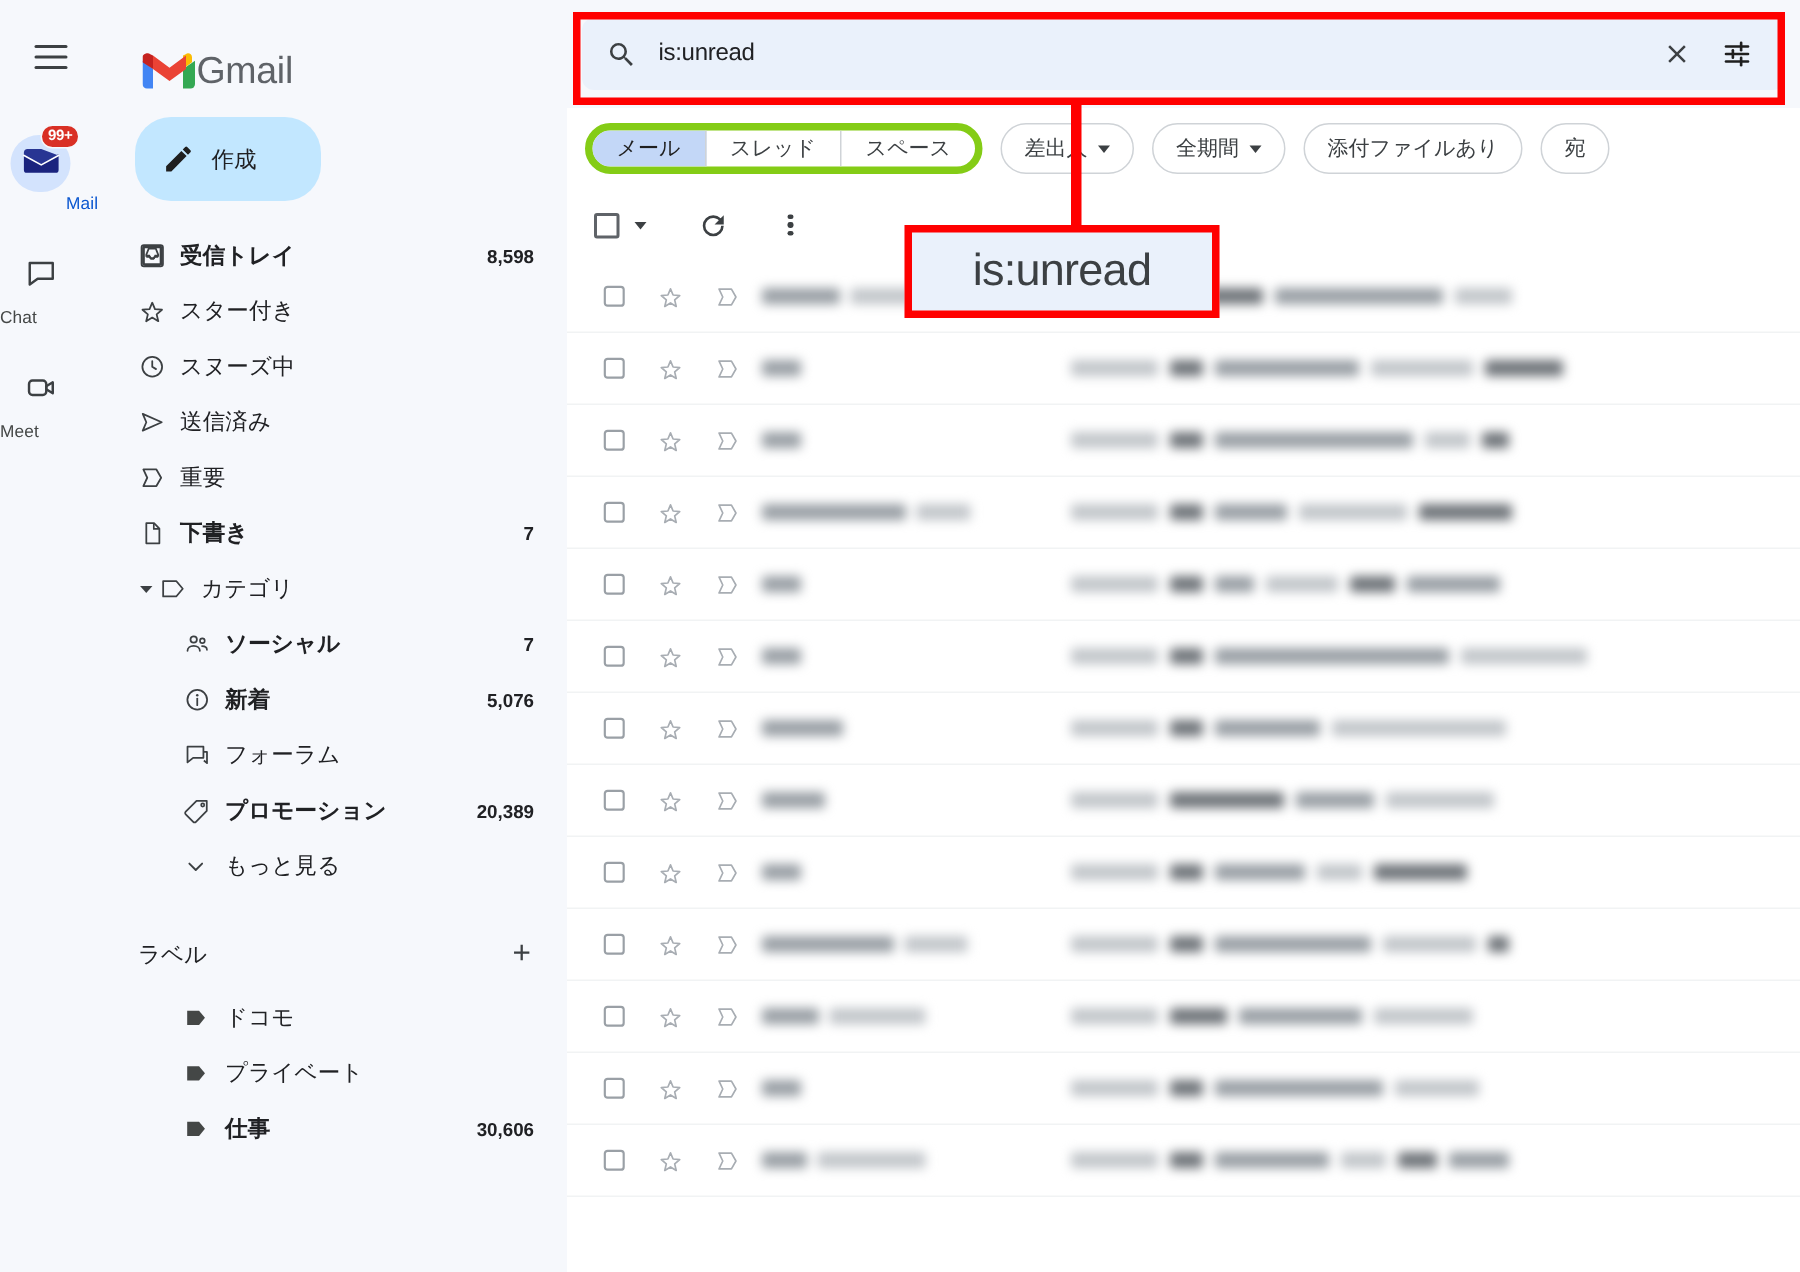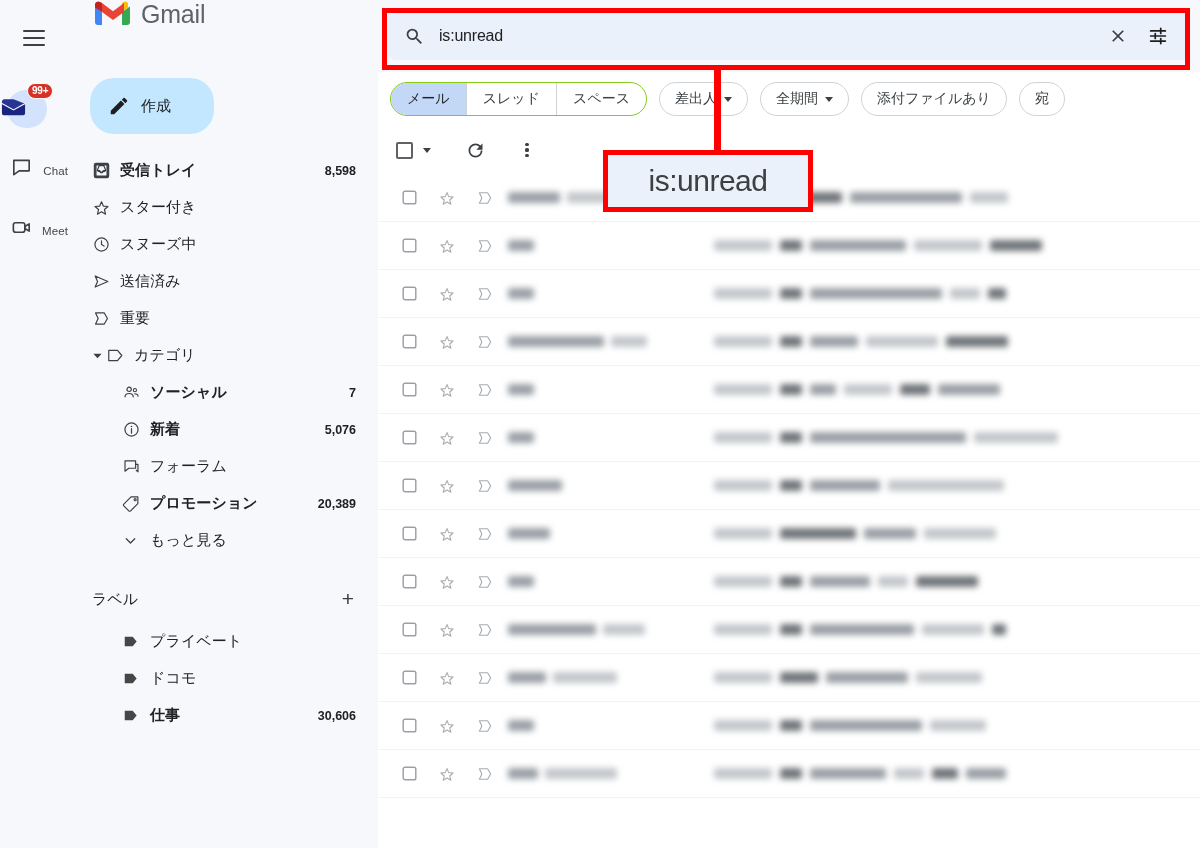--- a/index.html
+++ b/index.html
@@ -11,36 +11,36 @@
   #app { position: relative; width: 1200px; height: 848px; display: flex; background: #f6f8fc; }
 
   
   .rail { width: 68px; height: 848px; background: #f6f8fc; flex: 0 0 68px;
           display: flex; flex-direction: column; align-items: center; }
   .hamburger { width: 48px; height: 48px; margin-top: 14px; display: flex;
                flex-direction: column; align-items: center; justify-content: center; gap: 5px; cursor: pointer; }
   .hamburger i { display: block; width: 22px; height: 2px; background: #3c4043; border-radius: 1px; }
 
   .rail-apps { margin-top: 30px; display: flex; flex-direction: column; align-items: center; gap: 26px; width: 68px; }
-  .rail-item { width: 68px; display: flex; flex-direction: row; align-items: center; cursor: pointer; }
+  .rail-item { width: 68px; display: flex; flex-direction: column; align-items: flex-start; cursor: pointer; }
   .rail-ico-wrap { position: relative; width: 54px; height: 34px; display: flex; align-items: center; justify-content: center; }
   .rail-ico-bg { position: absolute; left: 7px; top: -2px; width: 40px; height: 38px;
                  background: #d3e3fd; border-radius: 19px; }
   .rail-ico { position: relative; z-index: 2; }
   .rail-label { font-size: 11.5px; color: #444746; margin-top: 4px; letter-spacing: .1px; }
   .rail-label.active { color: #0b57d0; margin-left: 44px; }
   .badge { position: absolute; z-index: 3; top: -9px; left: 27px;
            background: #d93025; color: #fff; font-size: 10px; font-weight: bold;
            border-radius: 9px; padding: 1px 4px 2px 4px; line-height: 11px;
            border: 1.5px solid #f6f8fc; letter-spacing: -.2px; }
 
   
   .sidebar { width: 310px; flex: 0 0 310px; height: 848px; background: #f6f8fc;
              overflow: hidden; position: relative; }
-  .brand { height: 62px; display: flex; align-items: flex-start; padding-left: 27px; gap: 10px; }
+  .brand { height: 62px; display: flex; align-items: flex-end; padding-left: 27px; }
   .brand-text { font-size: 25px; color: #5f6368; letter-spacing: -.2px; font-weight: 400; }
 
   .compose { margin: 16px 0 0 22px; width: 124px; height: 56px; background: #c2e7ff;
              border-radius: 24px; display: flex; align-items: center; gap: 11px;
              padding-left: 18px; cursor: pointer; }
   .compose-label { font-size: 15px; color: #202124; font-weight: 500; }
 
   .nav { margin-top: 18px; }
   .nav-row { height: 37px; display: flex; align-items: center; padding-left: 24px;
              padding-right: 22px; border-radius: 0 19px 19px 0; cursor: pointer; }
@@ -66,21 +66,21 @@
   .searchbar { flex: 1; height: 48px; background: #eaf1fb; border-radius: 8px;
                display: flex; align-items: center; padding: 0 14px 0 16px; }
   .search-input { flex: 1; border: none; background: transparent; outline: none;
                   font-size: 16px; color: #202124; font-family: inherit; padding-left: 14px; letter-spacing: -.2px; }
   .sb-ico { display: flex; align-items: center; justify-content: center; cursor: pointer; }
   .sb-ico.clear { width: 36px; }
   .sb-ico.opts { width: 36px; margin-left: 4px; }
 
   .chiprow { height: 54px; background: #fff; display: flex; align-items: center;
              padding-left: 12px; gap: 12px; }
-  .segmented { display: flex; height: 34px; border: 1px solid #84cc16; border-radius: 17px; overflow: hidden; }
+  .segmented { display: flex; height: 34px; border: 5px solid #84cc16; border-radius: 17px; overflow: hidden; }
   .seg { display: flex; align-items: center; padding: 0 16px; font-size: 14px; color: #3c4043;
          border-right: 1px solid #cfd3d7; cursor: pointer; white-space: nowrap; }
   .seg:last-child { border-right: none; }
   .seg.active { background: #c3d7f7; color: #1f1f1f; }
   .chip { height: 34px; border: 1px solid #cfd3d7; border-radius: 17px; display: flex;
           align-items: center; padding: 0 15px; gap: 7px; font-size: 14px; color: #3c4043;
           cursor: pointer; white-space: nowrap; background: #fff; }
   .chip-caret { width: 0; height: 0; border-left: 4.5px solid transparent;
                 border-right: 4.5px solid transparent; border-top: 5.5px solid #3c4043; }
 
@@ -213,20 +213,30 @@
           <span class="nav-label">送信済み</span>
         </div>
         <div class="nav-row">
           <span class="nav-ico">
             <svg width="19" height="19" viewBox="0 0 24 24">
               <path d="M4.5 5h11l4 7-4 7h-11l3.3-7L4.5 5z" fill="none" stroke="#3c4043" stroke-width="1.5" stroke-linejoin="round"></path>
             </svg>
           </span>
           <span class="nav-label">重要</span>
         </div>
+        <div class="nav-row">
+          <span class="nav-ico">
+            <svg width="19" height="19" viewBox="0 0 24 24">
+              <path d="M7 3.5h6.5L18 8.2V20.5H7z" fill="none" stroke="#3c4043" stroke-width="1.5" stroke-linejoin="round"></path>
+              <path d="M13.3 3.6v4.7H18" fill="none" stroke="#3c4043" stroke-width="1.4"></path>
+            </svg>
+          </span>
+          <span class="nav-label bold">下書き</span>
+          <span class="nav-count bold">7</span>
+        </div>
       </div>
     <div id="nav-cat">
         <div class="nav-row cat">
           <span class="caret">
             <svg width="11" height="11" viewBox="0 0 12 12">
               <path d="M1.5 4l4.5 5 4.5-5z" fill="#3c4043"></path>
             </svg>
           </span>
           <span class="nav-ico">
             <svg width="19" height="19" viewBox="0 0 24 24">
@@ -291,29 +301,29 @@
       <span class="labels-title">ラベル</span>
       <span class="labels-plus">+</span>
     </div>
     <div id="nav-labels">
         <div class="nav-row indent">
           <span class="nav-ico">
             <svg width="19" height="19" viewBox="0 0 24 24">
               <path d="M3.5 6h10l5 6-5 6h-10z" fill="#444746"></path>
             </svg>
           </span>
+          <span class="nav-label">ドコモ</span>
+        </div>
+        <div class="nav-row indent">
+          <span class="nav-ico">
+            <svg width="19" height="19" viewBox="0 0 24 24">
+              <path d="M3.5 6h10l5 6-5 6h-10z" fill="#444746"></path>
+            </svg>
+          </span>
           <span class="nav-label">プライベート</span>
-        </div>
-        <div class="nav-row indent">
-          <span class="nav-ico">
-            <svg width="19" height="19" viewBox="0 0 24 24">
-              <path d="M3.5 6h10l5 6-5 6h-10z" fill="#444746"></path>
-            </svg>
-          </span>
-          <span class="nav-label">ドコモ</span>
         </div>
         <div class="nav-row indent">
           <span class="nav-ico">
             <svg width="19" height="19" viewBox="0 0 24 24">
               <path d="M3.5 6h10l5 6-5 6h-10z" fill="#444746"></path>
             </svg>
           </span>
           <span class="nav-label bold">仕事</span>
           <span class="nav-count bold">30,606</span>
         </div>

